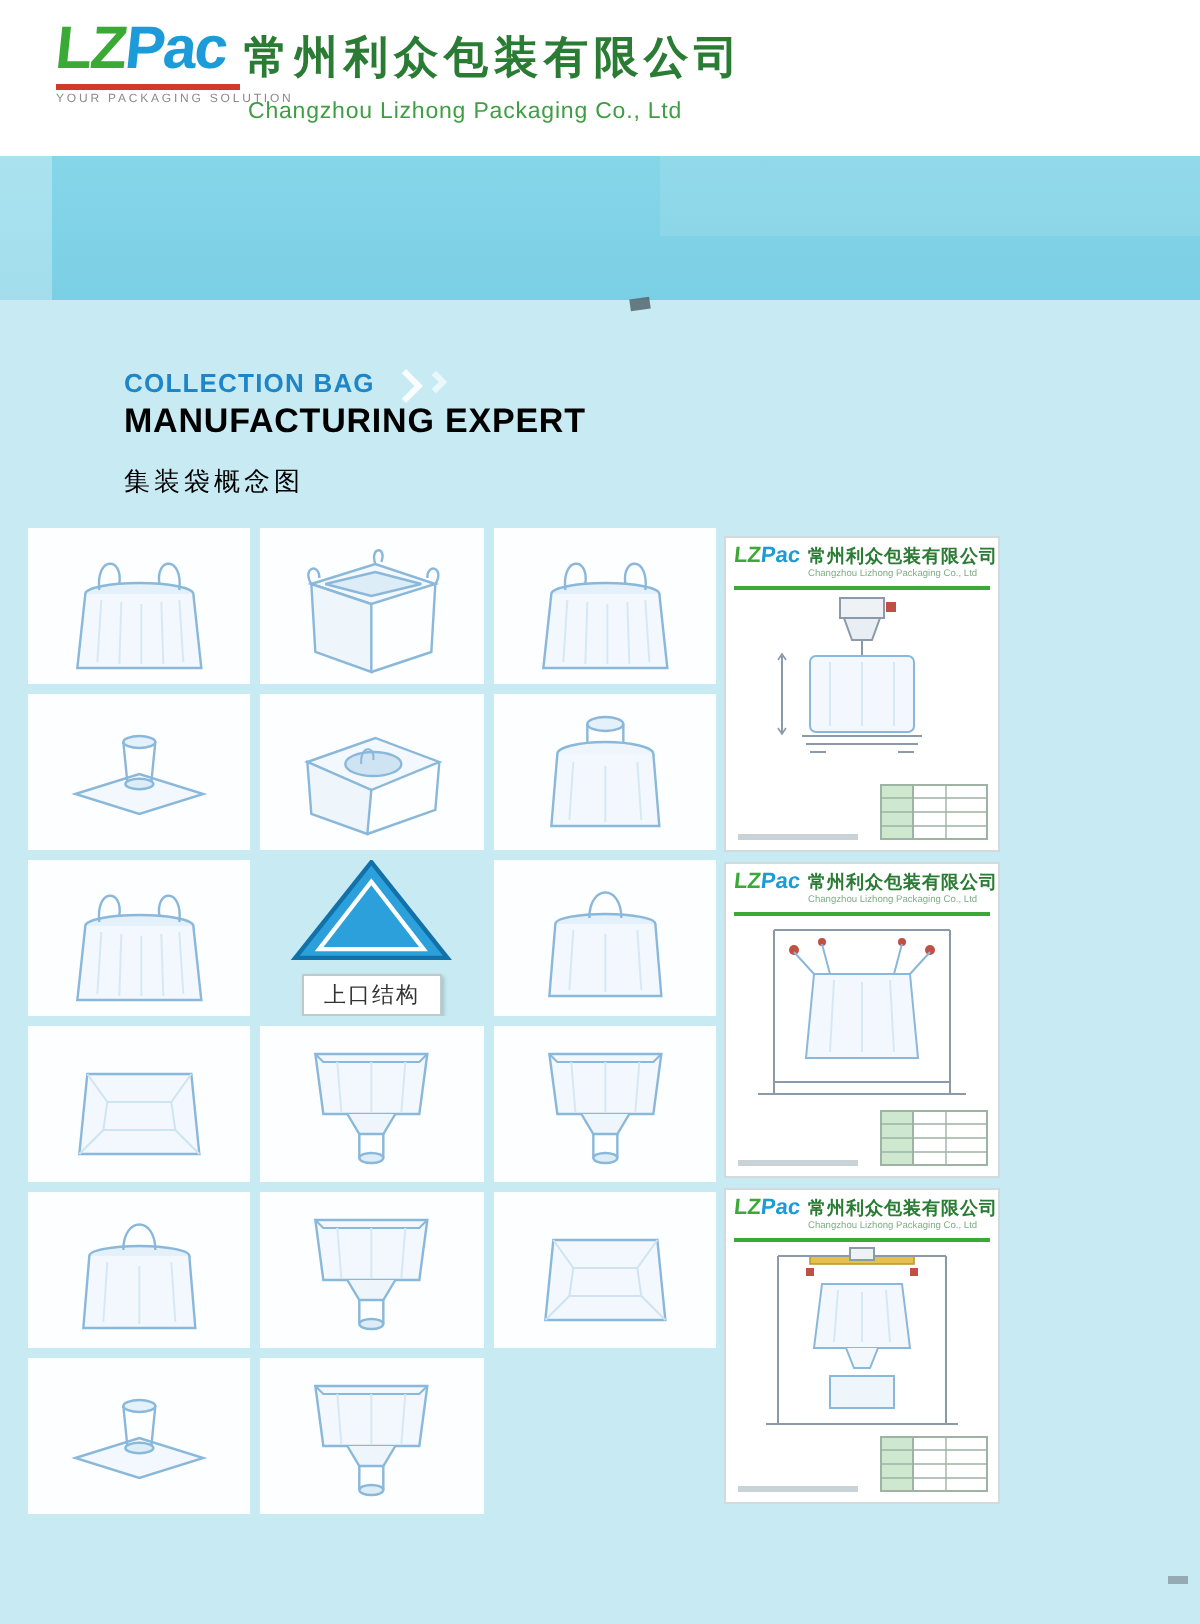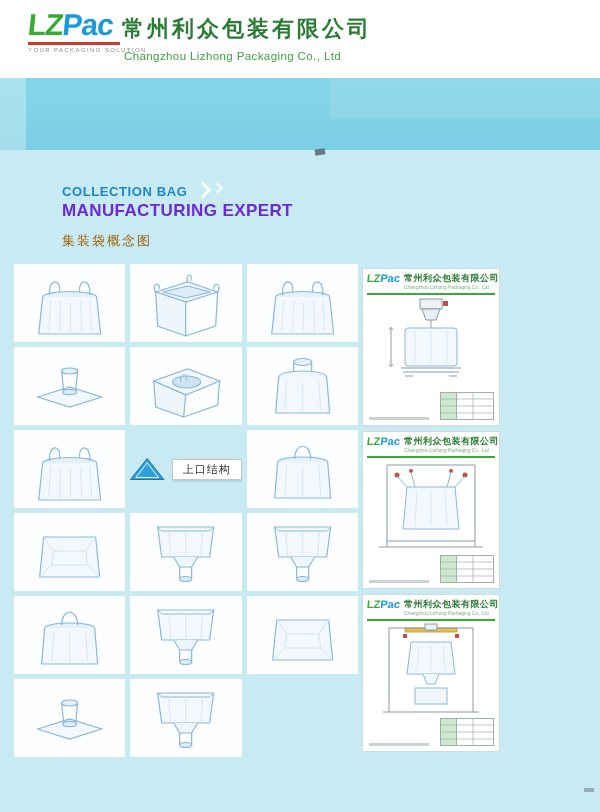--- a/index.html
+++ b/index.html
@@ -28,34 +28,34 @@
   .band-light-right { position:absolute; top:78px; left:330px; width:270px; height:40px;
                       background:rgba(255,255,255,0.10); }
   .print-mark { position:absolute; left:315px; top:149px; width:10px; height:6px;
                 background:#55666e; transform:rotate(-8deg); opacity:.85; }
   .bottom-mark { position:absolute; left:584px; top:788px; width:10px; height:4px;
                  background:#8a9aa2; opacity:.8; }
 
   
   .intro { position:absolute; left:62px; top:184px; }
   .intro-line1 { color:#1e86c8; font-size:13px; font-weight:bold; letter-spacing:0.6px;
-                 display:flex; align-items:flex-start; gap:10px; }
+                 display:flex; align-items:flex-end; gap:10px; }
   .chevrons { display:flex; gap:5px; }
   .chev { width:12px; height:12px; border-top:3px solid rgba(255,255,255,0.9);
           border-right:3px solid rgba(255,255,255,0.9); transform:rotate(45deg); }
   .chev.small { width:8px; height:8px; opacity:.7; }
-  .intro-line2 { color:#6d28d9; font-size:17px; font-weight:bold; letter-spacing:0.4px; margin-top:2px; }
-  .intro-line3 { color:#a16207; font-size:13px; margin-top:11px; letter-spacing:2px; }
+  .intro-line2 { color:#000000; font-size:17px; font-weight:bold; letter-spacing:0.4px; margin-top:2px; }
+  .intro-line3 { color:#000000; font-size:13px; margin-top:11px; letter-spacing:2px; }
 
   
   .grid { position:absolute; left:14px; top:264px; width:344px;
           display:grid; grid-template-columns:repeat(3,1fr); grid-auto-rows:78px; gap:5px; }
   .cell { background:#fdfeff; overflow:hidden; }
   .cell svg { width:100%; height:100%; display:block; }
-  .cell.plain { background:transparent; display:flex; flex-direction:row;
+  .cell.plain { background:transparent; display:flex; flex-direction:column;
                 align-items:center; justify-content:center; gap:7px; }
   .label-box { background:#ffffff; border:1px solid #c2c9cd; padding:2px 10px;
                font-size:11px; color:#333; letter-spacing:1px;
                box-shadow:1px 1px 2px rgba(0,0,0,.18); white-space:nowrap; }
   .arrow-svg { display:block; }
 
   
   .specs { position:absolute; left:362px; top:268px; width:138px;
            display:flex; flex-direction:column; gap:5px; }
   .card { background:#ffffff; border:1px solid #d3dade; height:158px;

